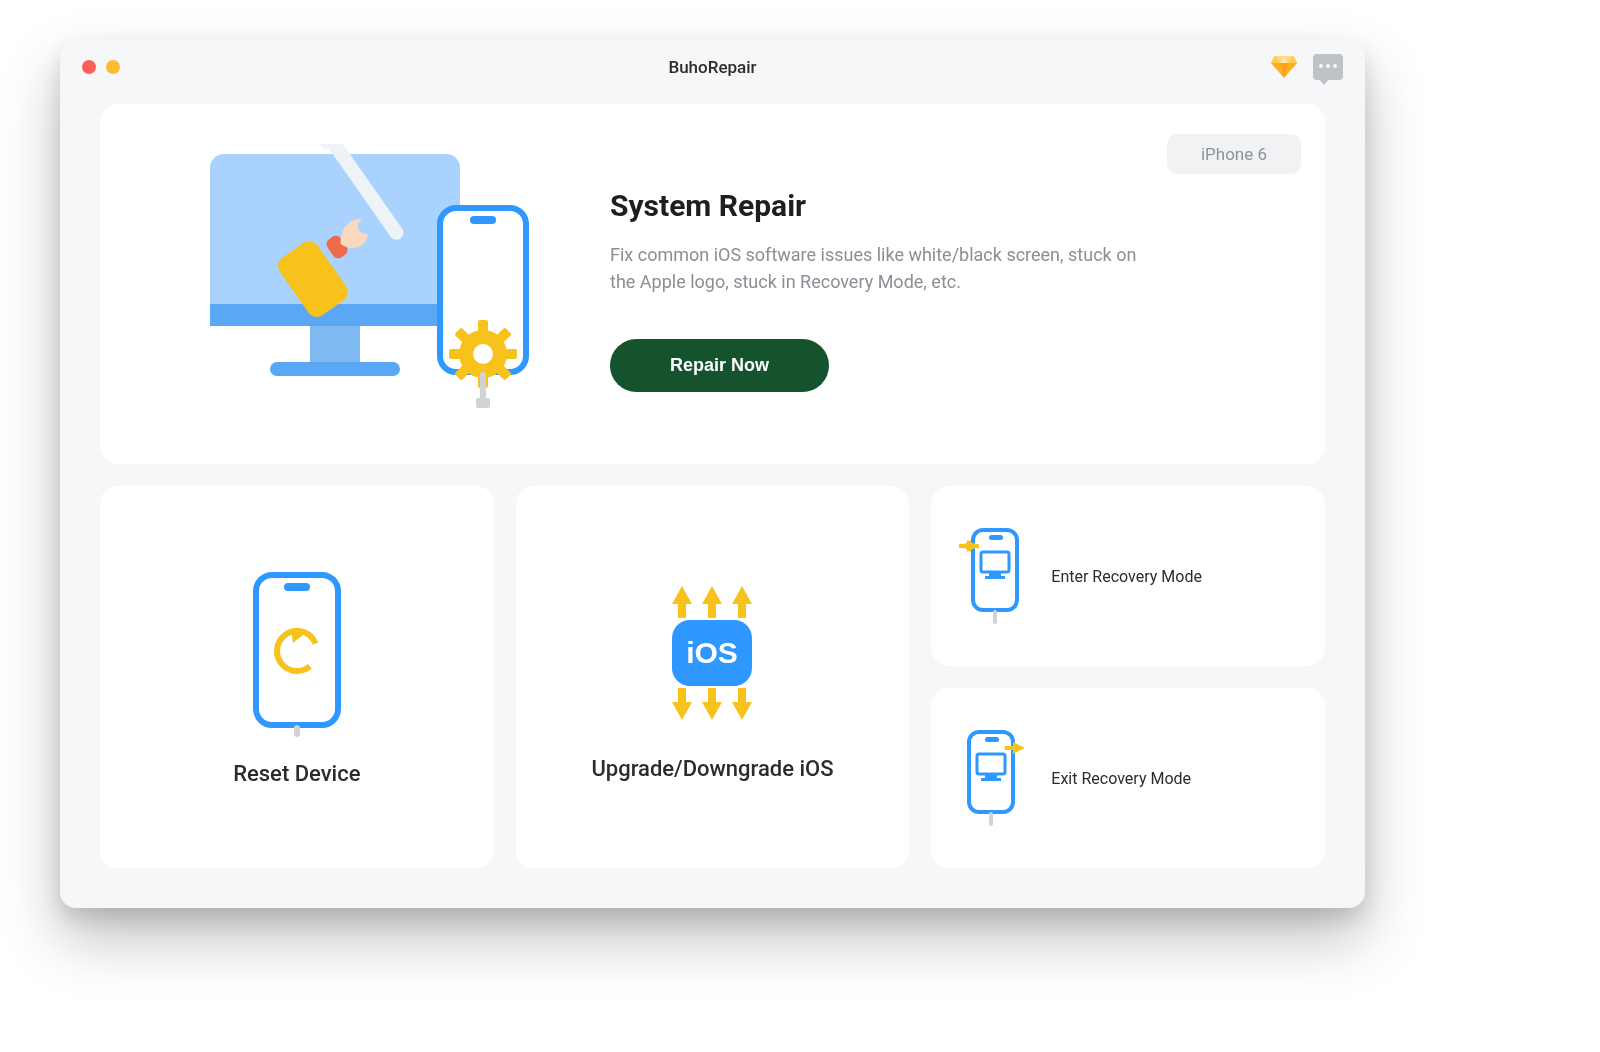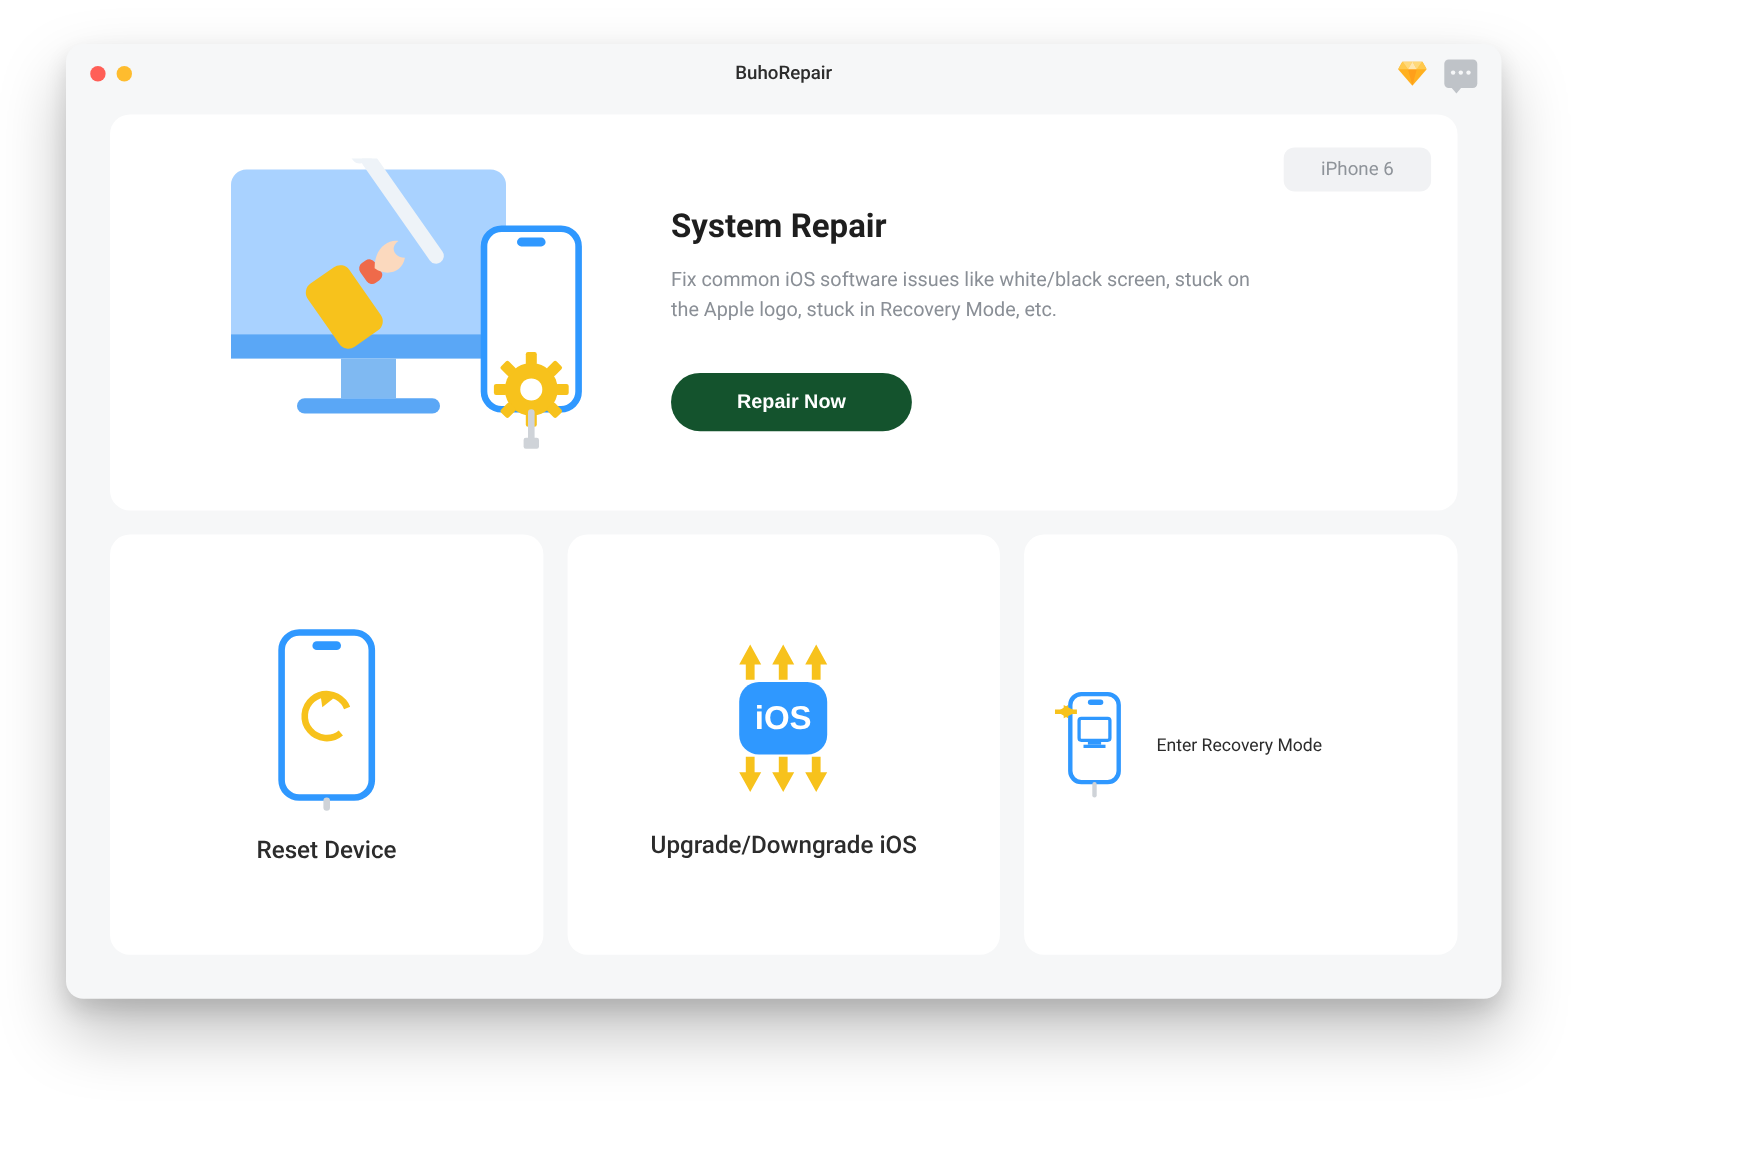--- a/index.html
+++ b/index.html
@@ -302,17 +302,31 @@
               <rect x="30" y="46" width="12" height="4" fill="#2f98ff"></rect>
               <rect x="26" y="50" width="20" height="3" fill="#2f98ff"></rect>
               <path d="M2 20 L12 14 L12 18 L20 18 L20 22 L12 22 L12 26 Z" fill="#f7c21c" transform="translate(0,0) scale(1,1)"></path>
               <path d="M2 20 L12 14 L12 18 L20 18 L20 22 L12 22 L12 26 Z" fill="#f7c21c" transform="translate(-2,-2) rotate(180 11 20) scale(1,1) translate(0,0)" opacity="0"></path>
               <path d="M6 14 L18 20 L6 26 L6 22 L-2 22 L-2 18 L6 18 Z" fill="#f7c21c" transform="translate(2,0)"></path>
               <rect x="34" y="84" width="4" height="14" rx="2" fill="#cfd3d8"></rect>
             </svg>
           </div>
           <div class="label">Enter Recovery Mode</div>
         </div>
+        <div class="card side-card">
+          <div class="icon-box">
+            <svg width="70" height="100" viewBox="0 0 70 100">
+              <rect x="10" y="4" width="44" height="80" rx="10" fill="#fff" stroke="#2f98ff" stroke-width="4"></rect>
+              <rect x="26" y="9" width="14" height="5" rx="2.5" fill="#2f98ff"></rect>
+              <rect x="18" y="26" width="28" height="20" rx="2" fill="none" stroke="#2f98ff" stroke-width="3"></rect>
+              <rect x="26" y="46" width="12" height="4" fill="#2f98ff"></rect>
+              <rect x="22" y="50" width="20" height="3" fill="#2f98ff"></rect>
+              <path d="M54 14 L66 20 L54 26 L54 22 L46 22 L46 18 L54 18 Z" fill="#f7c21c"></path>
+              <rect x="30" y="84" width="4" height="14" rx="2" fill="#cfd3d8"></rect>
+            </svg>
+          </div>
+          <div class="label">Exit Recovery Mode</div>
+        </div>
       </div>
 
     </div>
   </div>
 </div>
 
 </body></html>

